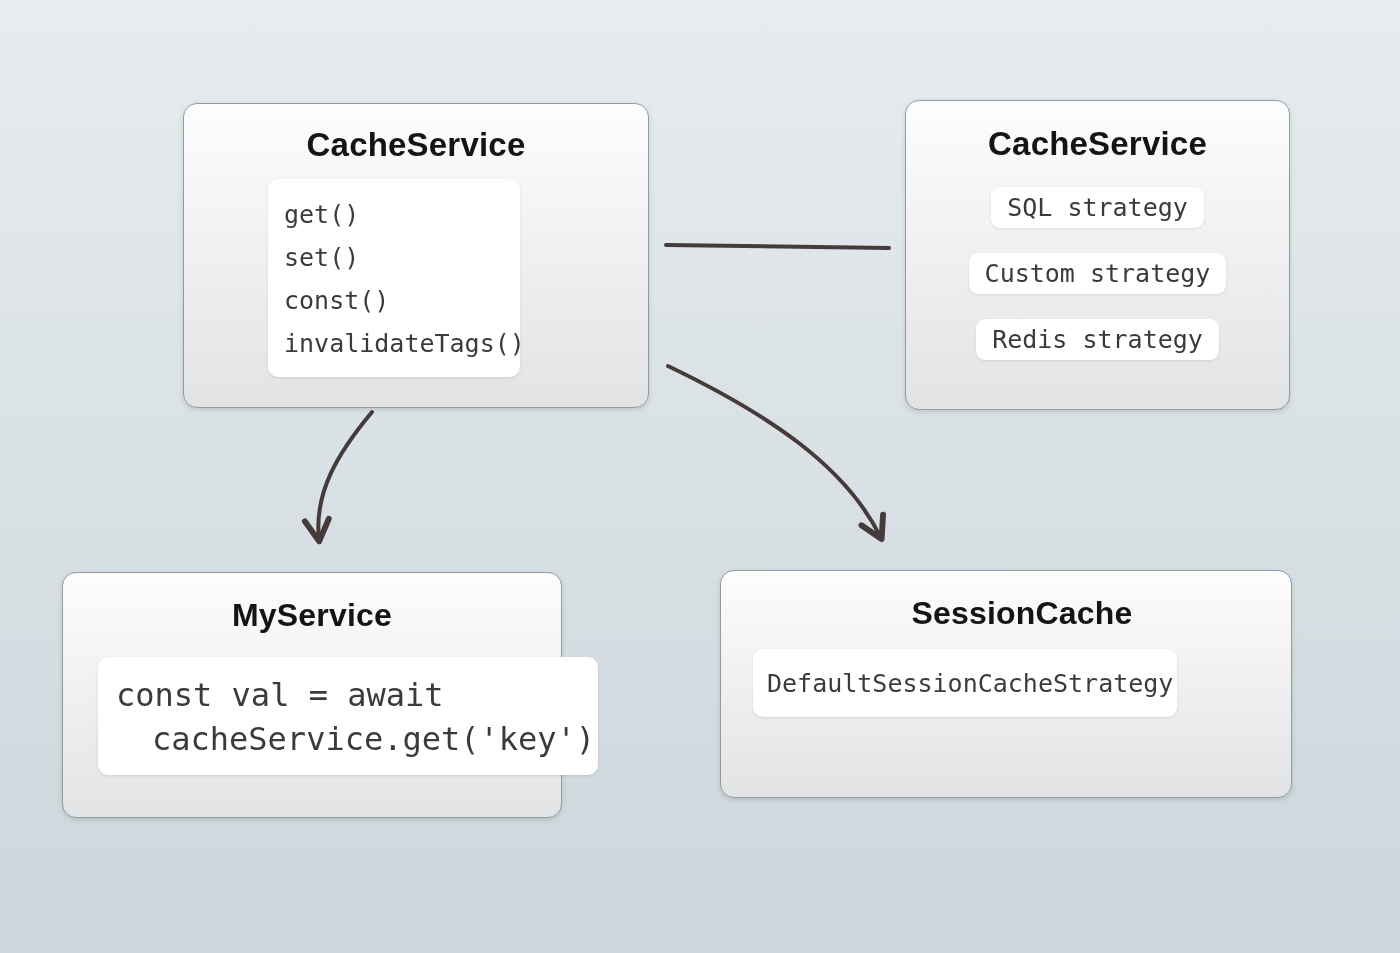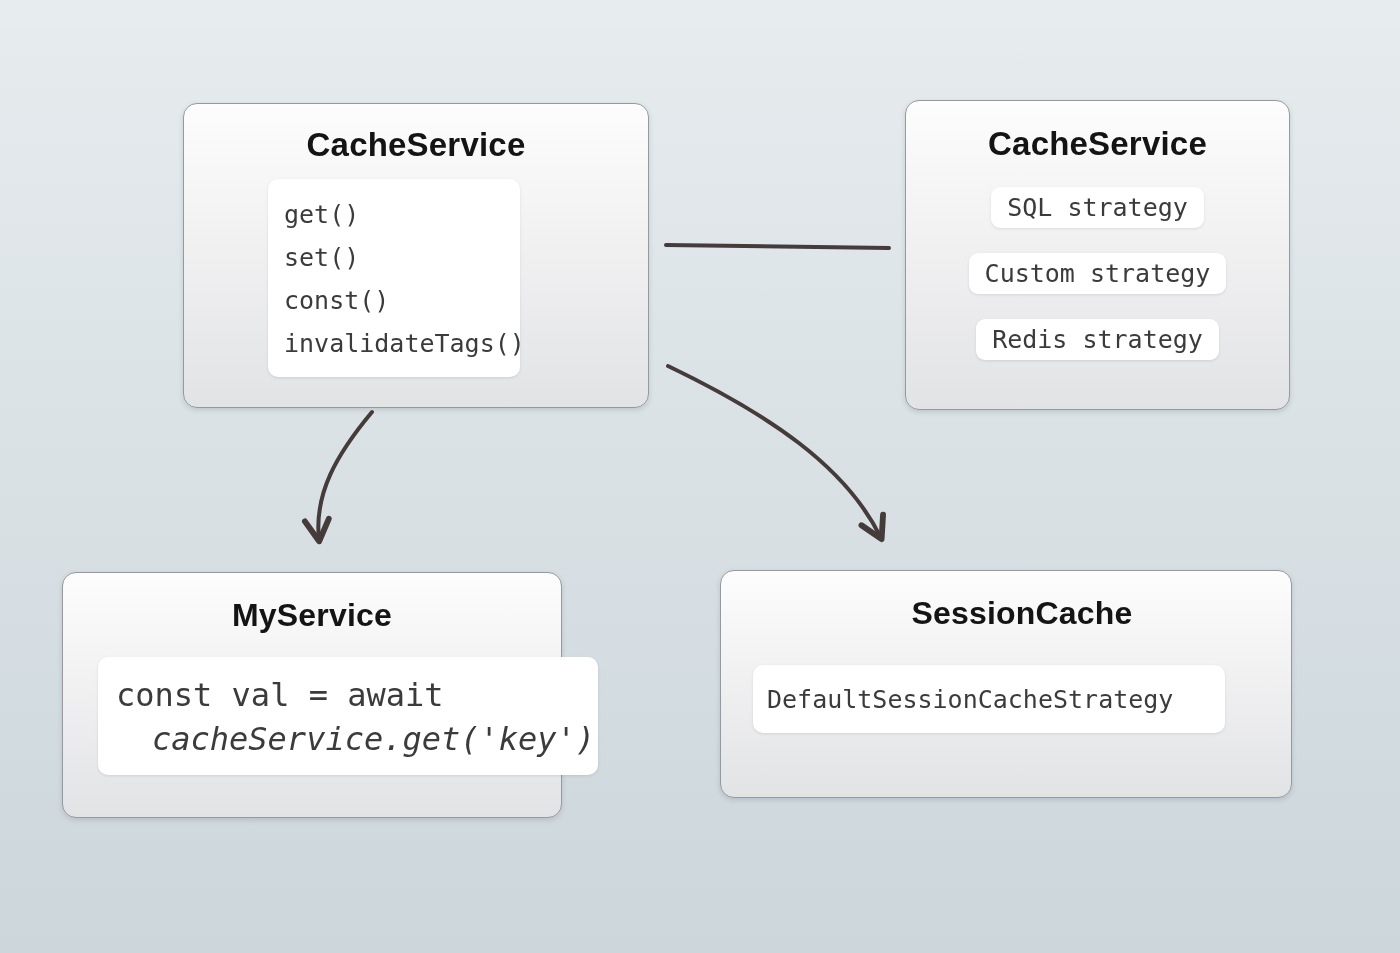--- a/index.html
+++ b/index.html
@@ -78,26 +78,26 @@
   }
   
   .node-my-service { left: 62px; top: 572px; width: 500px; height: 246px; }
   .node-my-service .node-title { margin-top: 24px; font-size: 32px; }
   .node-my-service .code-box {
     left: 35px; top: 84px; width: 500px; height: 118px;
     padding: 16px 0 0 18px;
     font-size: 32px;
     line-height: 44px;
   }
-  .code-line.indented { padding-left: 36px; font-style: italic; }
+  .code-line.indented { padding-left: 36px; }
   
   .node-session-cache { left: 720px; top: 570px; width: 572px; height: 228px; }
   .node-session-cache .node-title { margin-top: 24px; font-size: 32px; margin-left: 32px; }
   .node-session-cache .code-box {
-    left: 32px; top: 94px; width: 472px; height: 68px;
+    left: 32px; top: 78px; width: 424px; height: 68px;
     display: flex;
     align-items: center;
     padding-left: 14px;
     font-size: 25px;
   }
 </style>
 </head>
 <body>
 
 <div class="canvas">

